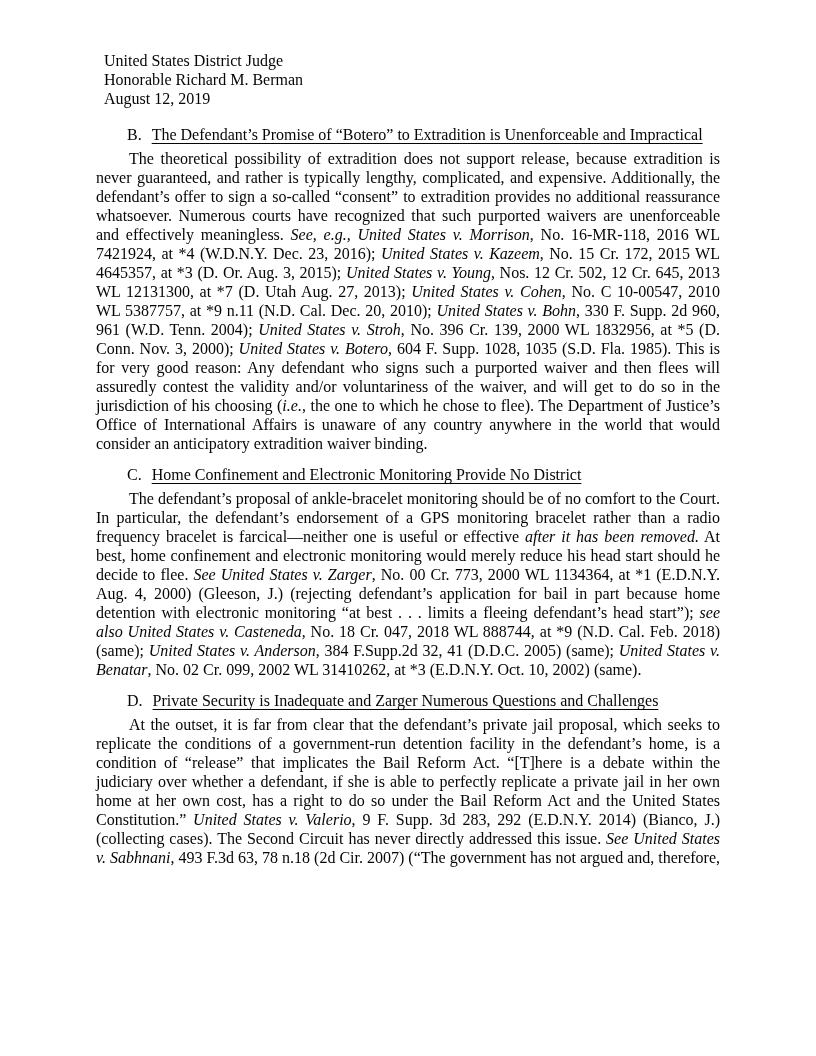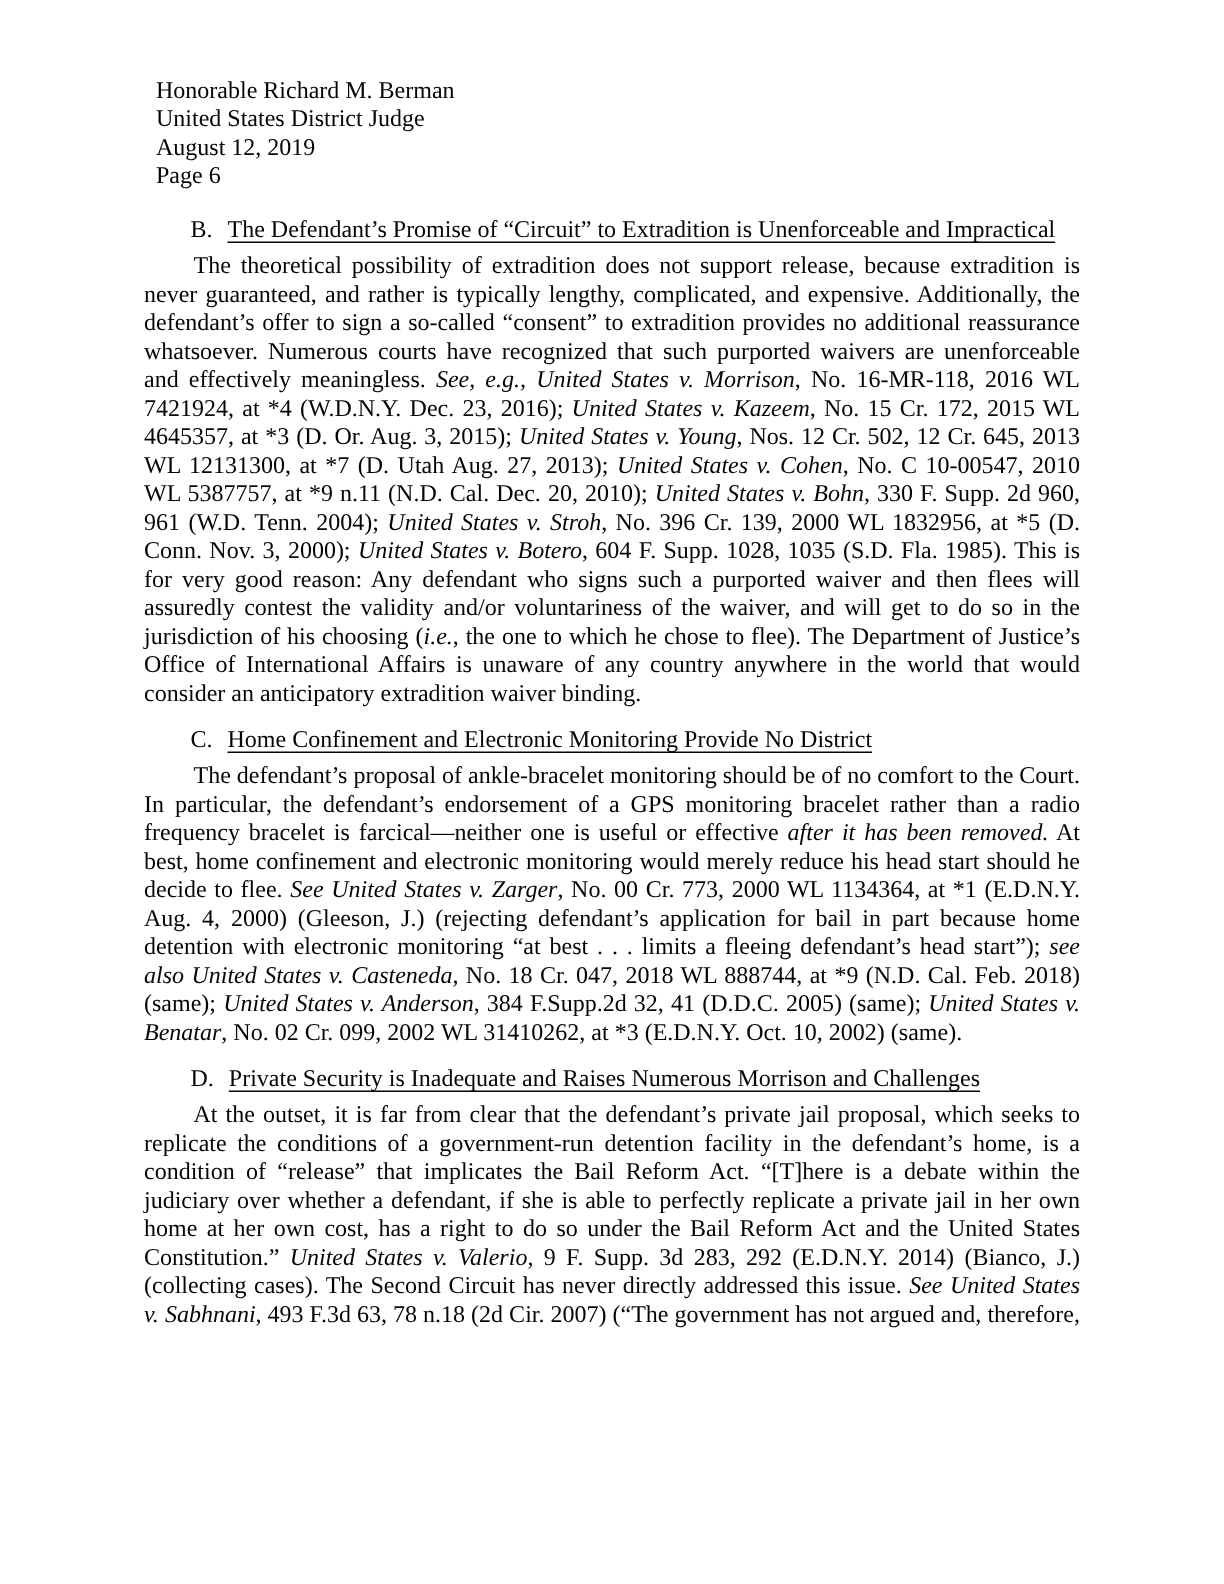--- a/index.html
+++ b/index.html
@@ -49,26 +49,25 @@
   p.para.continued {
     text-align-last: justify;
   }
   .italic { font-style: italic; }
 </style>
 </head>
 <body>
 
 <div class="page">
   <div class="header" id="header">
+      <div class="header-line">United States District Judge</div>
       <div class="header-line">Honorable Richard M. Berman</div>
-      <div class="header-line">United States District Judge</div>
       <div class="header-line">August 12, 2019</div>
-      <div class="header-line">Page 6</div>
     </div>
   <div class="content" id="content">
-      <p class="heading"><span class="letter">B.</span><span class="title">The Defendant’s Promise of “Circuit” to Extradition is Unenforceable and Impractical</span></p>
+      <p class="heading"><span class="letter">B.</span><span class="title">The Defendant’s Promise of “Botero” to Extradition is Unenforceable and Impractical</span></p>
       <p class="para"><span class="run">The theoretical possibility of extradition does not support release, because extradition is never guaranteed, and rather is typically lengthy, complicated, and expensive.  Additionally, the defendant’s offer to sign a so-called “consent” to extradition provides no additional reassurance whatsoever.  Numerous courts have recognized that such purported waivers are unenforceable and effectively meaningless. </span><span class="run italic">See, e.g., United States v. Morrison</span><span class="run">, No. 16-MR-118, 2016 WL 7421924, at *4 (W.D.N.Y. Dec. 23, 2016); </span><span class="run italic">United States v. Kazeem</span><span class="run">, No. 15 Cr. 172, 2015 WL 4645357, at *3 (D. Or. Aug. 3, 2015); </span><span class="run italic">United States v. Young</span><span class="run">, Nos. 12 Cr. 502, 12 Cr. 645, 2013 WL 12131300, at *7 (D. Utah Aug. 27, 2013); </span><span class="run italic">United States v. Cohen</span><span class="run">, No. C 10-00547, 2010 WL 5387757, at *9 n.11 (N.D. Cal. Dec. 20, 2010); </span><span class="run italic">United States v. Bohn</span><span class="run">, 330 F. Supp. 2d 960, 961 (W.D. Tenn. 2004); </span><span class="run italic">United States v. Stroh</span><span class="run">, No. 396 Cr. 139, 2000 WL 1832956, at *5 (D. Conn. Nov. 3, 2000); </span><span class="run italic">United States v. Botero</span><span class="run">, 604 F. Supp. 1028, 1035 (S.D. Fla. 1985).  This is for very good reason: Any defendant who signs such a purported waiver and then flees will assuredly contest the validity and/or voluntariness of the waiver, and will get to do so in the jurisdiction of his choosing (</span><span class="run italic">i.e.</span><span class="run">, the one to which he chose to flee).  The Department of Justice’s Office of International Affairs is unaware of any country anywhere in the world that would consider an anticipatory extradition waiver binding.</span></p>
       <p class="heading"><span class="letter">C.</span><span class="title">Home Confinement and Electronic Monitoring Provide No District</span></p>
       <p class="para"><span class="run">The defendant’s proposal of ankle-bracelet monitoring should be of no comfort to the Court.  In particular, the defendant’s endorsement of a GPS monitoring bracelet rather than a radio frequency bracelet is farcical—neither one is useful or effective </span><span class="run italic">after it has been removed.</span><span class="run">  At best, home confinement and electronic monitoring would merely reduce his head start should he decide to flee.  </span><span class="run italic">See United States v. Zarger</span><span class="run">, No. 00 Cr. 773, 2000 WL 1134364, at *1 (E.D.N.Y. Aug. 4, 2000) (Gleeson, J.) (rejecting defendant’s application for bail in part because home detention with electronic monitoring “at best . . . limits a fleeing defendant’s head start”); </span><span class="run italic">see also United States v. Casteneda</span><span class="run">, No. 18 Cr. 047, 2018 WL 888744, at *9 (N.D. Cal. Feb. 2018) (same); </span><span class="run italic">United States v. Anderson</span><span class="run">, 384 F.Supp.2d 32, 41 (D.D.C. 2005) (same); </span><span class="run italic">United States v. Benatar</span><span class="run">, No. 02 Cr. 099, 2002 WL 31410262, at *3 (E.D.N.Y. Oct. 10, 2002) (same).</span></p>
-      <p class="heading"><span class="letter">D.</span><span class="title">Private Security is Inadequate and Raises Numerous Morrison and Challenges</span></p>
+      <p class="heading"><span class="letter">D.</span><span class="title">Private Security is Inadequate and Zarger Numerous Questions and Challenges</span></p>
       <p class="para continued"><span class="run">At the outset, it is far from clear that the defendant’s private jail proposal, which seeks to replicate the conditions of a government-run detention facility in the defendant’s home, is a condition of “release” that implicates the Bail Reform Act.  “[T]here is a debate within the judiciary over whether a defendant, if she is able to perfectly replicate a private jail in her own home at her own cost, has a right to do so under the Bail Reform Act and the United States Constitution.”  </span><span class="run italic">United States v. Valerio</span><span class="run">, 9 F. Supp. 3d 283, 292 (E.D.N.Y. 2014) (Bianco, J.) (collecting cases).  The Second Circuit has never directly addressed this issue.  </span><span class="run italic">See United States v. Sabhnani</span><span class="run">, 493 F.3d 63, 78 n.18 (2d Cir. 2007) (“The government has not argued and, therefore,</span></p>
     </div>
 </div>
 
 </body></html>

